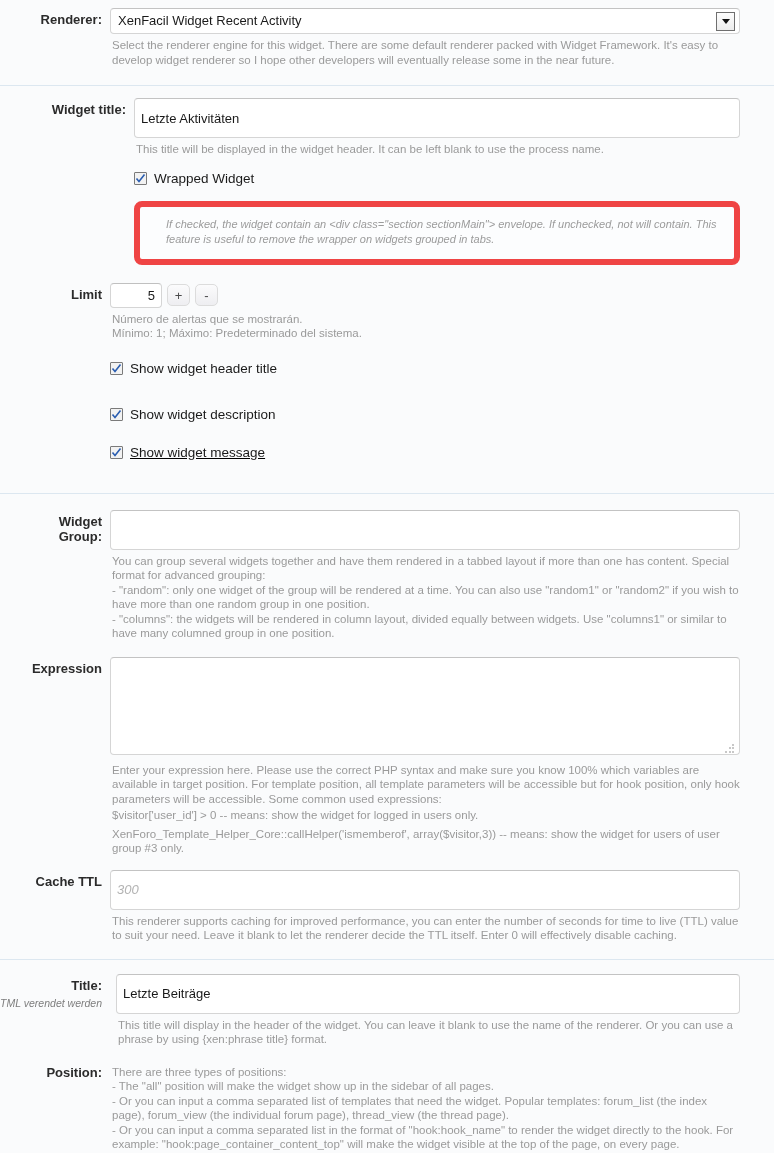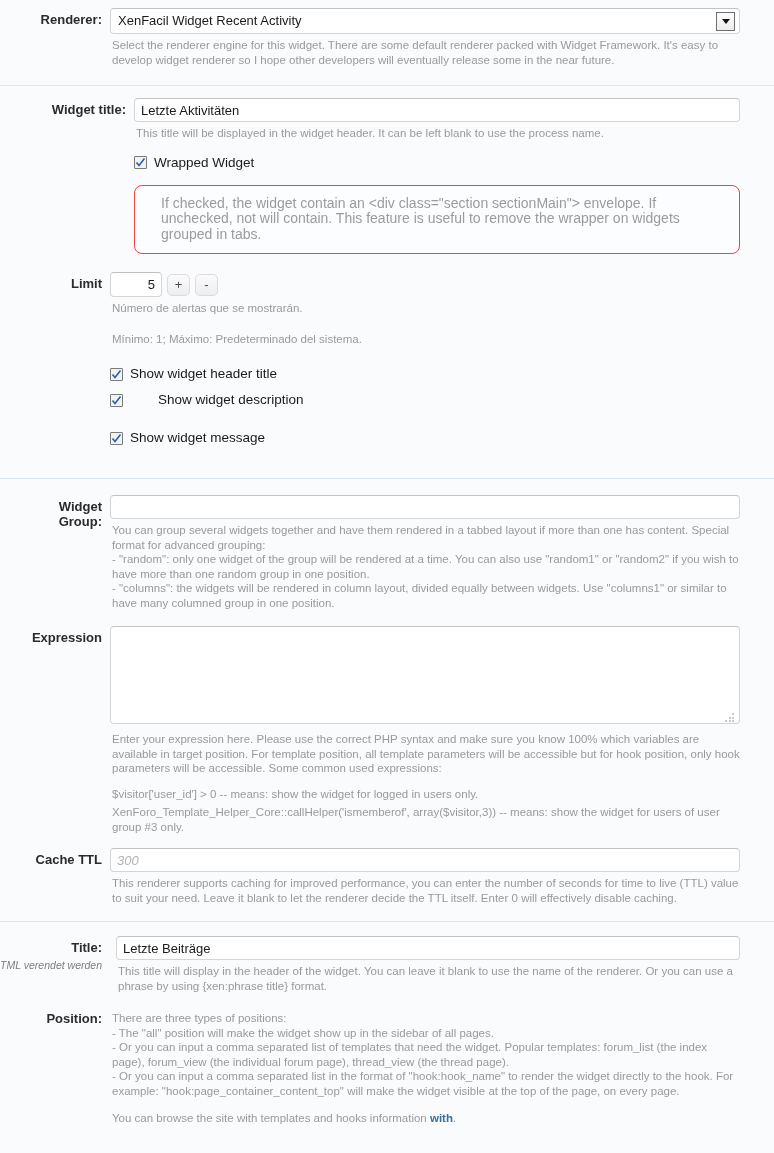--- a/index.html
+++ b/index.html
@@ -57,21 +57,21 @@
     width: 100%;
     font-family: "Liberation Sans", sans-serif;
     font-size: 13px;
     color: #1a1a1a;
     padding: 9px 6px;
     border: 1px solid #d5d5d5;
     border-top-color: #c3c3c3;
     border-radius: 4px;
     background: #fff;
     outline: none;
-    height: 24px;
+    height: 40px;
     line-height: 16px;
   }
   input.txt::placeholder, textarea.txt::placeholder {
     color: #b3b3b3; font-style: italic;
   }
   textarea.txt {
     height: 98px;
     resize: none;
     padding: 6px;
     line-height: 16px;
@@ -144,27 +144,28 @@
     margin-right: 7px;
   }
   .cbox svg { position: absolute; left: 0; top: 0; }
   .cblabel {
     font-size: 13.5px; color: #1a1a1a; line-height: 16px;
   }
 
   
   .infobox {
     margin-top: 14px;
-    border: 1px solid #ef4444;
+    border: 6px solid #ef4444;
     border-radius: 8px;
     background: #fcfdfe;
     padding: 10px 14px 11px 26px;
     color: #9b9b9b;
-    font-size: 14px;
+    font-size: 11px;
     line-height: 15.5px;
+    font-style: italic;
   }
 
   
   .stepper { display: flex; align-items: center; gap: 5px; }
   .stepper input {
     width: 52px; height: 25px;
     text-align: right;
     padding: 3px 6px;
     font-size: 13px;
     font-family: "Liberation Sans", sans-serif;
@@ -229,41 +230,41 @@
 
     <div class="row" style="padding-top:18px;">
       <div class="label-col">Limit</div>
       <div class="field-col">
         <div class="stepper">
           <input value="5" style="">
           <span class="stepbtn">+</span>
           <span class="stepbtn">-</span>
         </div>
         <div class="hint">Número de alertas que se mostrarán.</div>
-        <div class="hint" style="margin-top:16px">Mínimo: 1; Máximo: Predeterminado del sistema.</div>
+        <div class="hint" style="margin-top:0">Mínimo: 1; Máximo: Predeterminado del sistema.</div>
 
         <div class="cbrow" style="margin-top:20px;">
           <span class="cbox">
             <svg width="11" height="11" viewBox="0 0 11 11">
                 <path d="M1.5 5.5 L4 8.5 L9.5 1.5" stroke="#2a5db0" stroke-width="1.6" fill="none"></path>
               </svg>
           </span>
           <span class="cblabel">Show widget header title</span>
         </div>
 
-        <div class="cbrow" style="margin-top:10px;gap:28px;">
+        <div class="cbrow" style="margin-top:30px;">
           <span class="cbox">
             <svg width="11" height="11" viewBox="0 0 11 11">
                 <path d="M1.5 5.5 L4 8.5 L9.5 1.5" stroke="#2a5db0" stroke-width="1.6" fill="none"></path>
               </svg>
           </span>
           <span class="cblabel">Show widget description</span>
         </div>
 
-        <div class="cbrow" style="margin-top:22px;">
+        <div class="cbrow" style="margin-top:22px;text-decoration:underline;">
           <span class="cbox">
             <svg width="11" height="11" viewBox="0 0 11 11">
                 <path d="M1.5 5.5 L4 8.5 L9.5 1.5" stroke="#2a5db0" stroke-width="1.6" fill="none"></path>
               </svg>
           </span>
           <span class="cblabel">Show widget message</span>
         </div>
       </div>
     </div>
     <div style="height:32px"></div>
@@ -289,21 +290,21 @@
           <span class="grip">
             <i style="left:7px;top:0"></i>
             <i style="left:3.5px;top:3.5px"></i>
               <i style="left:7px;top:3.5px"></i>
             <i style="left:0;top:7px"></i>
               <i style="left:3.5px;top:7px"></i>
               <i style="left:7px;top:7px"></i>
           </span>
         </div>
         <div class="hint">Enter your expression here. Please use the correct PHP syntax and make sure you know 100% which variables are available in target position. For template position, all template parameters will be accessible but for hook position, only hook parameters will be accessible. Some common used expressions:</div>
-        <div class="hint" style="margin-top:11px">$visitor['user_id'] &gt; 0 -- means: show the widget for logged in users only.</div>
+        <div class="hint" style="margin-top:2px">$visitor['user_id'] &gt; 0 -- means: show the widget for logged in users only.</div>
         <div class="hint" style="">XenForo_Template_Helper_Core::callHelper('ismemberof', array($visitor,3)) -- means: show the widget for users of user group #3 only.</div>
       </div>
     </div>
 
     <div class="row" style="padding-top:14px;">
       <div class="label-col">Cache TTL</div>
       <div class="field-col">
         <input class="txt" placeholder="300" style="">
         <div class="hint">This renderer supports caching for improved performance, you can enter the number of seconds for time to live (TTL) value to suit your need. Leave it blank to let the renderer decide the TTL itself. Enter 0 will effectively disable caching.</div>
       </div>

